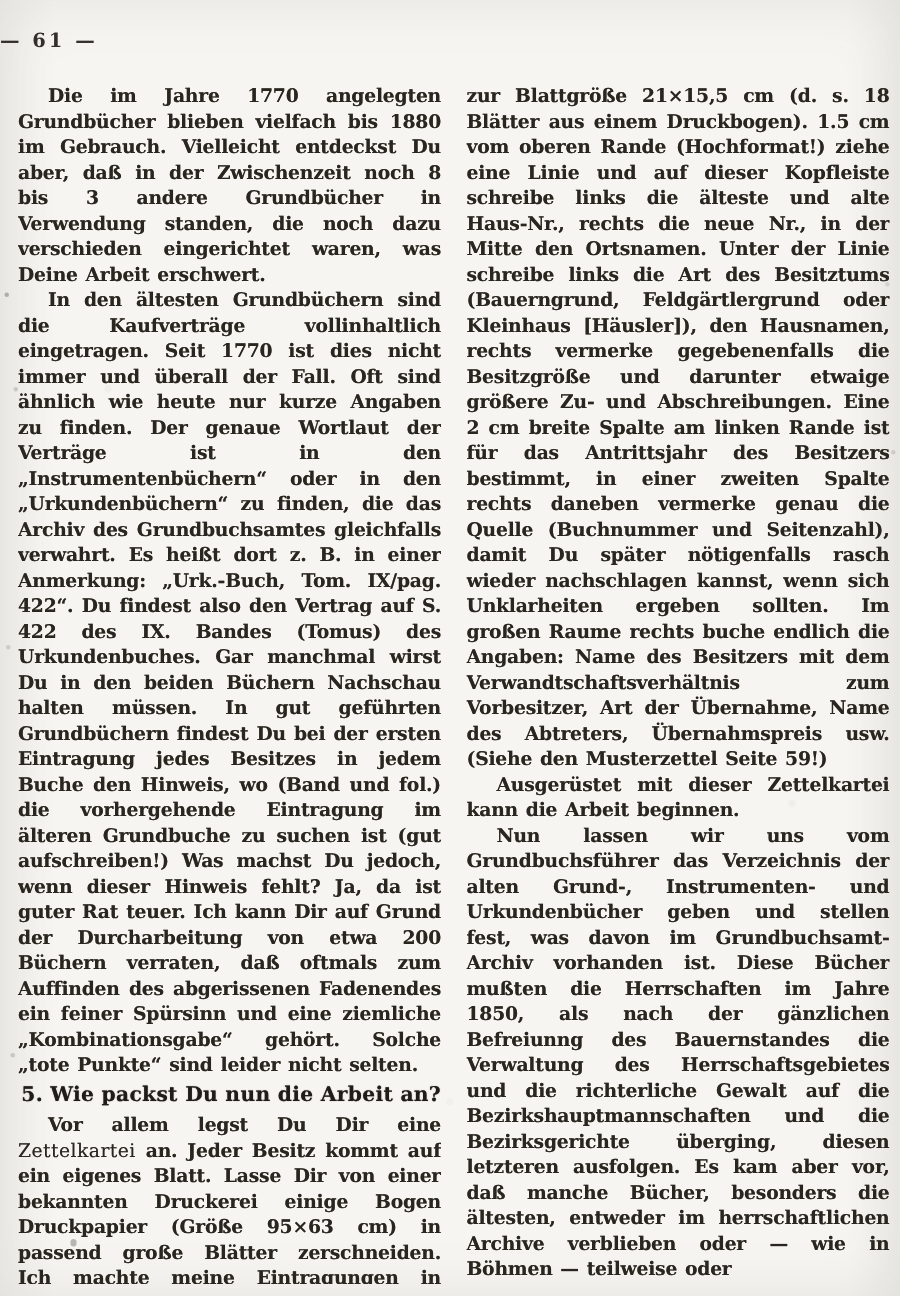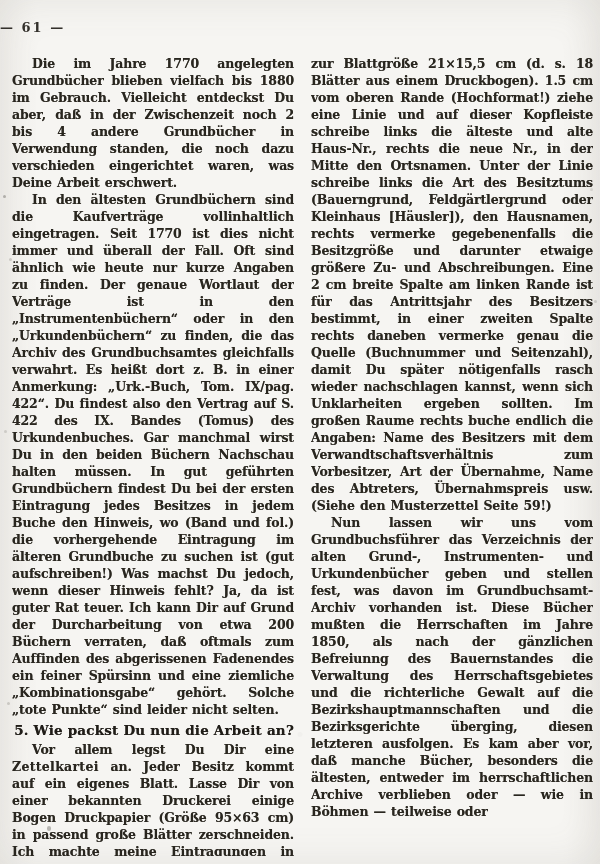--- a/index.html
+++ b/index.html
@@ -74,21 +74,21 @@
   h2.section-heading {
     margin: 3px 0 2px 0;
     font-size: 13.5px;
     line-height: 18px;
     font-weight: 900;
     letter-spacing: 0.2px;
     text-align: right;
     color: #201d18;
     text-shadow: 0 0 0.6px rgba(25,22,16,0.7);
   }
-  .bold-term { font-weight: 700; letter-spacing: 0.3px; }
+  .bold-term { font-weight: 400; letter-spacing: 0.3px; }
 </style>
 </head>
 <body>
 
 <div class="scan-page">
 
   <div class="speck-layer">
     <div class="speck" style="left:3px;  top:195px;"></div>
     <div class="speck" style="left:9px;  top:258px; opacity:.6;"></div>
     <div class="speck" style="left:4px;  top:430px; opacity:.5;"></div>
@@ -96,25 +96,26 @@
     <div class="speck" style="left:47px; top:826px; width:4px; height:5px; border-radius:2px;"></div>
     <div class="speck" style="left:594px;top:300px; opacity:.5;"></div>
     <div class="speck" style="left:590px;top:188px; opacity:.4;"></div>
   </div>
 
   <div class="page-number">— 61 —</div>
 
   <div class="columns">
 
     <div class="col">
-      <p class="indent">Die im Jahre 1770 angelegten Grundbücher blieben vielfach bis 1880 im Gebrauch. Vielleicht entdeckst Du aber, daß in der Zwischenzeit noch 2 bis 4 andere Grundbücher in Verwendung standen, die noch dazu verschieden eingerichtet waren, was Deine Arbeit erschwert.</p>
+      <p class="indent">Die im Jahre 1770 angelegten Grundbücher blieben vielfach bis 1880 im Gebrauch. Vielleicht entdeckst Du aber, daß in der Zwischenzeit noch 8 bis 3 andere Grundbücher in Verwendung standen, die noch dazu verschieden eingerichtet waren, was Deine Arbeit erschwert.</p>
       <p class="indent">In den ältesten Grundbüchern sind die Kaufverträge vollinhaltlich eingetragen. Seit 1770 ist dies nicht immer und überall der Fall. Oft sind ähnlich wie heute nur kurze Angaben zu finden. Der genaue Wortlaut der Verträge ist in den „Instrumentenbüchern“ oder in den „Urkundenbüchern“ zu finden, die das Archiv des Grundbuchsamtes gleichfalls verwahrt. Es heißt dort z. B. in einer Anmerkung: „Urk.-Buch, Tom. IX/pag. 422“. Du findest also den Vertrag auf S. 422 des IX. Bandes (Tomus) des Urkundenbuches. Gar manchmal wirst Du in den beiden Büchern Nachschau halten müssen. In gut geführten Grundbüchern findest Du bei der ersten Eintragung jedes Besitzes in jedem Buche den Hinweis, wo (Band und fol.) die vorhergehende Eintragung im älteren Grundbuche zu suchen ist (gut aufschreiben!) Was machst Du jedoch, wenn dieser Hinweis fehlt? Ja, da ist guter Rat teuer. Ich kann Dir auf Grund der Durcharbeitung von etwa 200 Büchern verraten, daß oftmals zum Auffinden des abgerissenen Fadenendes ein feiner Spürsinn und eine ziemliche „Kombinationsgabe“ gehört. Solche „tote Punkte“ sind leider nicht selten.</p>
       <h2 class="section-heading">5. Wie packst Du nun die Arbeit an?</h2>
       <p class="indent"><span>Vor allem legst Du Dir eine </span><span class="bold-term">Zettelkartei</span><span> an. Jeder Besitz kommt auf ein eigenes Blatt. Lasse Dir von einer bekannten Druckerei einige Bogen Druckpapier (Größe 95×63 cm) in passend große Blätter zerschneiden. Ich machte meine Eintragungen in Kurzschrift und fand daher mit der Blattgröße 18×12 sehr gut das Auslangen, wobei sich ein Blatt auf 1—2 Heller stellte. Wer nicht die Kurzschrift beherrscht, dem rate ich</span></p>
     </div>
 
     <div class="col">
       <p class="no-indent">zur Blattgröße 21×15,5 cm (d. s. 18 Blätter aus einem Druckbogen). 1.5 cm vom oberen Rande (Hochformat!) ziehe eine Linie und auf dieser Kopfleiste schreibe links die älteste und alte Haus-Nr., rechts die neue Nr., in der Mitte den Ortsnamen. Unter der Linie schreibe links die Art des Besitztums (Bauerngrund, Feldgärtlergrund oder Kleinhaus [Häusler]), den Hausnamen, rechts vermerke gegebenenfalls die Besitzgröße und darunter etwaige größere Zu- und Abschreibungen. Eine 2 cm breite Spalte am linken Rande ist für das Antrittsjahr des Besitzers bestimmt, in einer zweiten Spalte rechts daneben vermerke genau die Quelle (Buchnummer und Seitenzahl), damit Du später nötigenfalls rasch wieder nachschlagen kannst, wenn sich Unklarheiten ergeben sollten. Im großen Raume rechts buche endlich die Angaben: Name des Besitzers mit dem Verwandtschaftsverhältnis zum Vorbesitzer, Art der Übernahme, Name des Abtreters, Übernahmspreis usw. (Siehe den Musterzettel Seite 59!)</p>
+      <p class="indent">Ausgerüstet mit dieser Zettelkartei kann die Arbeit beginnen.</p>
       <p class="indent">Nun lassen wir uns vom Grundbuchsführer das Verzeichnis der alten Grund-, Instrumenten- und Urkundenbücher geben und stellen fest, was davon im Grundbuchsamt-Archiv vorhanden ist. Diese Bücher mußten die Herrschaften im Jahre 1850, als nach der gänzlichen Befreiunng des Bauernstandes die Verwaltung des Herrschaftsgebietes und die richterliche Gewalt auf die Bezirkshauptmannschaften und die Bezirksgerichte überging, diesen letzteren ausfolgen. Es kam aber vor, daß manche Bücher, besonders die ältesten, entweder im herrschaftlichen Archive verblieben oder — wie in Böhmen — teilweise oder</p>
     </div>
 
   </div>
 </div>
 
 </body></html>

